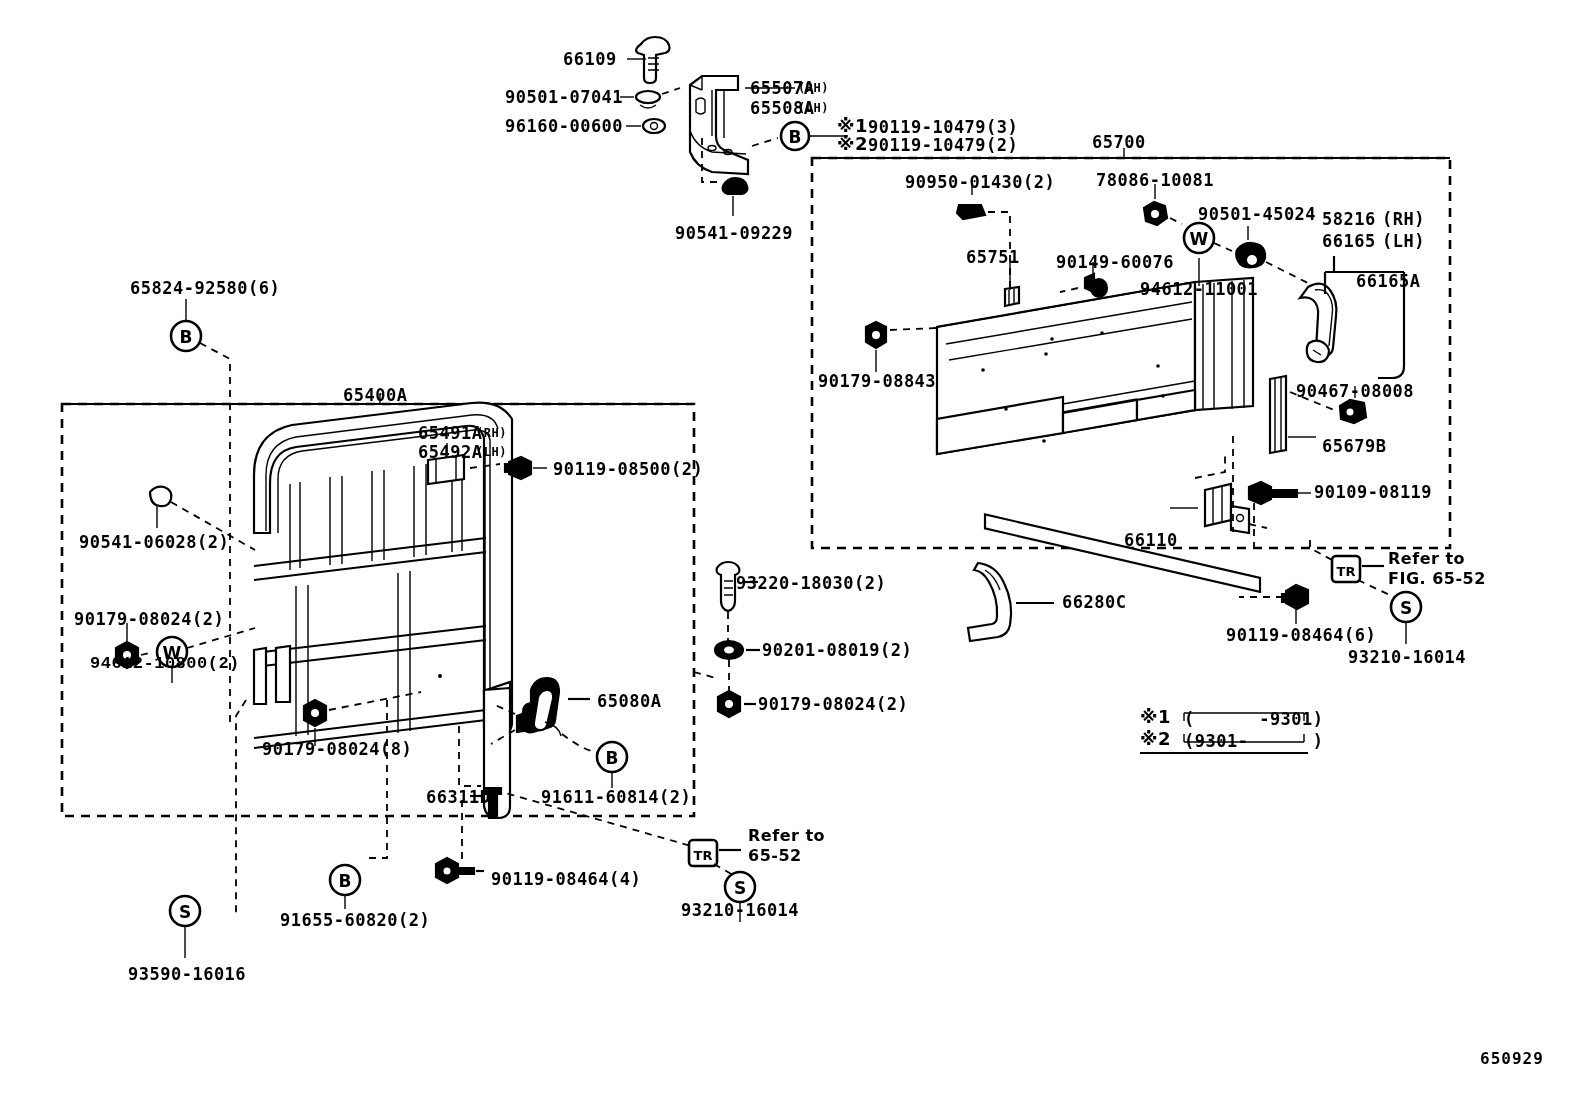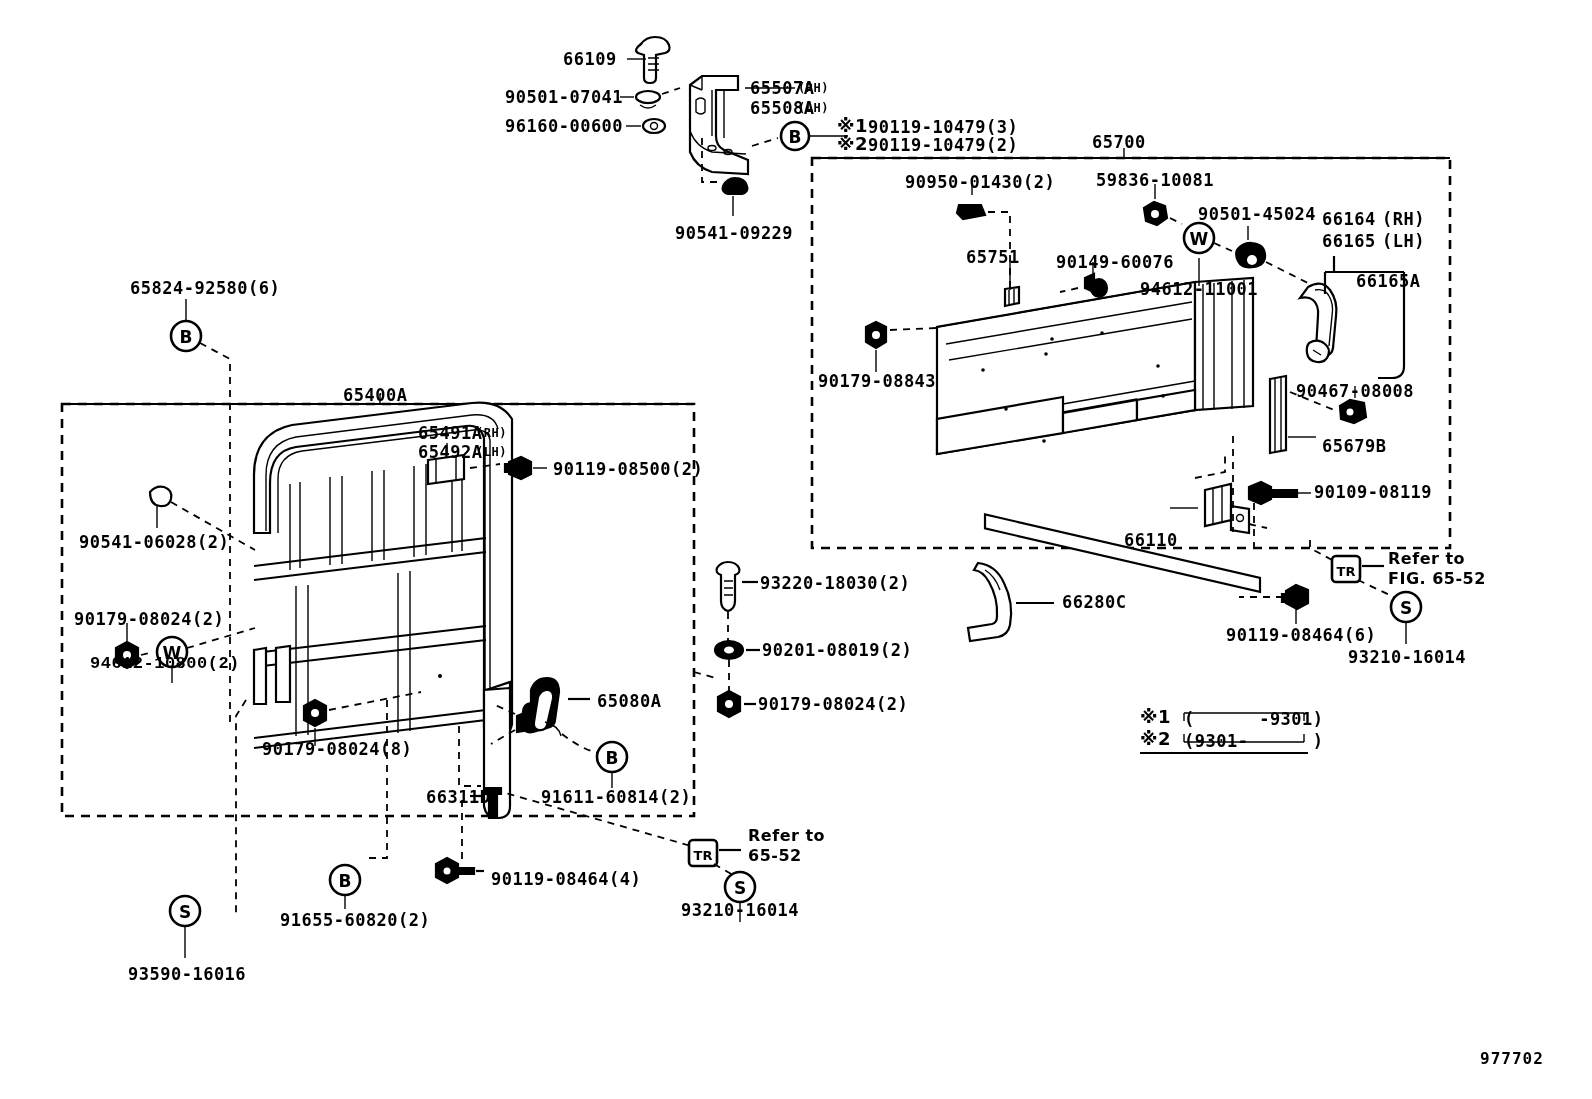--- a/index.html
+++ b/index.html
@@ -407,23 +407,23 @@
 
   <div class="lbl marktxt" style="left:837px;top:116px;">※1</div>
   <div class="lbl" style="left:868px;top:118px;">90119-10479(3)</div>
   <div class="lbl marktxt" style="left:837px;top:134px;">※2</div>
   <div class="lbl" style="left:868px;top:136px;">90119-10479(2)</div>
 
   <div class="lbl" style="left:675px;top:224px;">90541-09229</div>
 
   <div class="lbl" style="left:1092px;top:133px;">65700</div>
   <div class="lbl" style="left:905px;top:173px;">90950-01430(2)</div>
-  <div class="lbl" style="left:1096px;top:171px;">59836-10081</div>
+  <div class="lbl" style="left:1096px;top:171px;">78086-10081</div>
   <div class="lbl" style="left:1198px;top:205px;">90501-45024</div>
-  <div class="lbl" style="left:1322px;top:210px;">66164</div>
+  <div class="lbl" style="left:1322px;top:210px;">58216</div>
   <div class="lbl" style="left:1382px;top:210px;">(RH)</div>
   <div class="lbl" style="left:1322px;top:232px;">66165</div>
   <div class="lbl" style="left:1382px;top:232px;">(LH)</div>
   <div class="lbl" style="left:1356px;top:272px;">66165A</div>
 
   <div class="lbl" style="left:966px;top:248px;">65751</div>
   <div class="lbl" style="left:1056px;top:253px;">90149-60076</div>
   <div class="lbl" style="left:1140px;top:280px;">94612-11001</div>
   <div class="lbl" style="left:818px;top:372px;">90179-08843</div>
   <div class="lbl" style="left:1296px;top:382px;">90467-08008</div>
@@ -453,25 +453,25 @@
   <div class="lbl" style="left:280px;top:911px;">91655-60820(2)</div>
   <div class="lbl" style="left:491px;top:870px;">90119-08464(4)</div>
   <div class="lbl" style="left:128px;top:965px;">93590-16016</div>
   <div class="lbl" style="left:681px;top:901px;">93210-16014</div>
   <div class="lbl" style="left:541px;top:788px;">91611-60814(2)</div>
   <div class="lbl" style="left:597px;top:692px;">65080A</div>
 
   <div class="lbl refer" style="left:748px;top:827px;">Refer to</div>
   <div class="lbl refer" style="left:748px;top:847px;">65-52</div>
 
-  <div class="lbl" style="left:760px;top:574px;text-align:center;">93220-18030(2)</div>
+  <div class="lbl" style="left:736px;top:574px;text-align:center;">93220-18030(2)</div>
   <div class="lbl" style="left:762px;top:641px;">90201-08019(2)</div>
   <div class="lbl" style="left:758px;top:695px;">90179-08024(2)</div>
   <div class="lbl" style="left:1062px;top:593px;">66280C</div>
 
   <div class="lbl marktxt" style="left:1140px;top:707px;">※1</div>
   <div class="lbl" style="left:1184px;top:710px;">(      -9301)</div>
   <div class="lbl marktxt" style="left:1140px;top:729px;">※2</div>
   <div class="lbl" style="left:1184px;top:732px;">(9301-      )</div>
 
-  <div class="lbl sheetno" style="left:1480px;top:1050px;">977702</div>
+  <div class="lbl sheetno" style="left:1480px;top:1050px;">650929</div>
 
 </div>
 
 </body></html>

